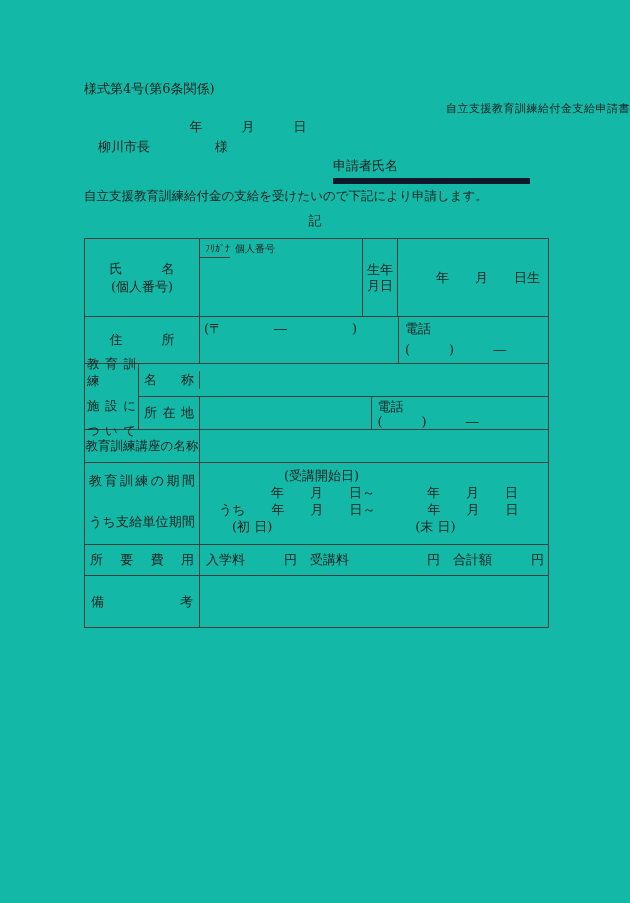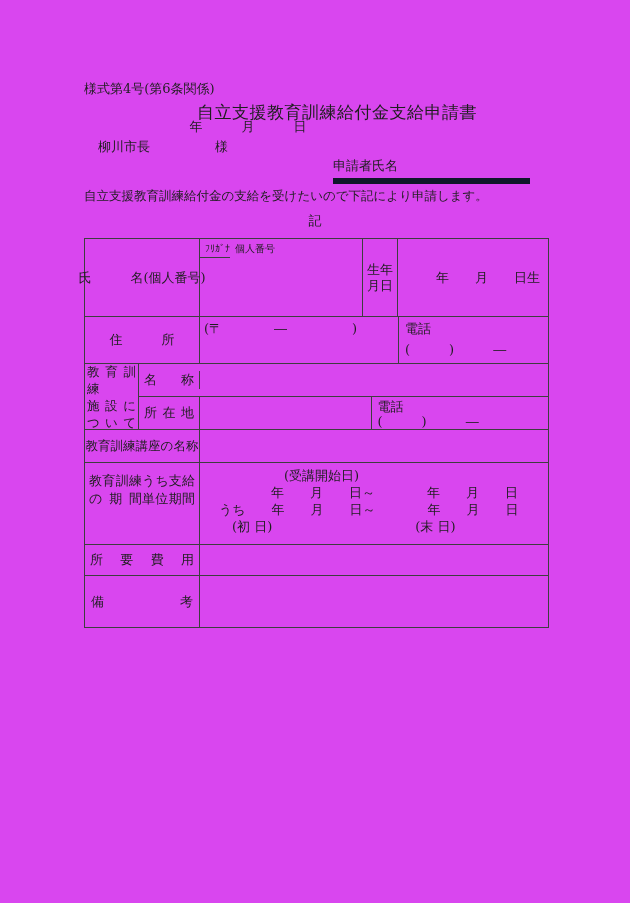--- a/index.html
+++ b/index.html
@@ -3,58 +3,58 @@
 <meta charset="utf-8">
 <style>
   * { margin:0; padding:0; box-sizing:border-box; }
   html,body { width:630px; height:903px; }
   body {
     font-family: "DejaVu Serif", "Liberation Serif", serif;
     background:#e9e9e9;
   }
   .page {
     position:relative; width:630px; height:903px;
-    background:#d946ef; color:#1e1e1e; font-size:13px; overflow:hidden;
+    background:#14b8a6; color:#1e1e1e; font-size:13px; overflow:hidden;
   }
   .pre { white-space:pre; }
   .abs { position:absolute; }
   .form-number { left:84px; top:80px; }
-  .title { left:0; width:630px; top:101px; text-align:center; letter-spacing:0.5px; font-size:17px;padding-left:44px; }
+  .title { left:0; width:630px; top:101px; text-align:right; letter-spacing:0.5px; font-size:11px;padding-left:44px; }
   .date-line { left:0; width:562px; top:118px; text-align:center; padding-right:66px; }
   .addressee { left:98px; top:138px; }
   .applicant { left:333px; top:157px; width:197px; border-bottom:6px solid #0f172a; padding-bottom:3px; }
   .statement { left:84px; top:188px; font-size:12.5px; }
   .ki { left:0; width:630px; top:212px; text-align:center; }
 
   
   .table {
     position:absolute; left:84px; top:238px; width:465px; height:390px;
     border:1px solid #3e3e3e; display:flex; flex-direction:column;
   }
   .trow { display:flex; border-bottom:1px solid #3e3e3e; }
   .trow:last-child { border-bottom:none; flex:1; }
   .br { border-right:1px solid #3e3e3e; }
   .bb { border-bottom:1px solid #3e3e3e; }
-  .lab { width:115px; display:flex; flex-direction:row; justify-content:center; align-items:center; }
+  .lab { width:115px; display:flex; flex-direction:column; justify-content:center; align-items:center; }
   .jl { text-align:justify; text-align-last:justify; width:100%; }
 
   
   .name-block { width:163px; display:flex; flex-direction:row; }
   .furigana { height:19px; font-size:10px; padding:2px 0 0 5px; line-height:15px; }
   .name-blank { height:32px; }
   .kojin { flex:1; font-size:10px; padding:3px 0 0 5px; }
   .birth-label { width:35px; display:flex; flex-direction:column; justify-content:center; padding:0 4px; line-height:16px; }
   .birth-value { flex:1; display:flex; align-items:center; justify-content:flex-end; padding-right:8px; }
 
   
   .postal { width:199px; padding:3px 0 0 4px; }
   .phone2 { flex:1; display:flex; flex-direction:column; justify-content:space-between; padding:3px 0 4px 6px; }
 
   
-  .facility-outer { width:54px; display:flex; flex-direction:column; justify-content:center; padding:0 2px; font-size:12.5px; line-height:17px; }
+  .facility-outer { width:54px; display:flex; flex-direction:column; justify-content:center; padding:0 2px; font-size:12.5px; line-height:17px;gap:8px; }
   .facility-inner { flex:1; display:flex; flex-direction:column; }
   .fsub { display:flex; }
   .fsub1 { height:33px;align-items:center; }
   .fsub2 { flex:1; }
   .flabel { width:61px; display:flex; align-items:center; padding:0 5px; }
   .fcontent { flex:1; }
   .fcontent2 { width:196px; }
   .phone3 { flex:1; padding:2px 0 0 6px; line-height:15px; }
 
   
@@ -159,20 +159,23 @@
         <div class="pre">　　　　　年　　月　　日～　　　　年　　月　　日</div>
         <div class="pre">　うち　　年　　月　　日～　　　　年　　月　　日</div>
         <div class="pre">　　(初 日)　　　　　　　　　　　(末 日)</div>
       </div>
     </div>
 
     <div class="trow" style="height:31px">
       <div class="lab br cost-label">
         <div class="jl">所要費用</div>
       </div>
+      <div class="cost-content">
+        <span class="pre">入学料　　　円　受講料　　　　　　円　合計額　　　円</span>
+      </div>
     </div>
 
     <div class="trow">
       <div class="lab br remarks-label">
         <div class="jl">備考</div>
       </div>
       <div class="fcontent"></div>
     </div>
 
   </div>

